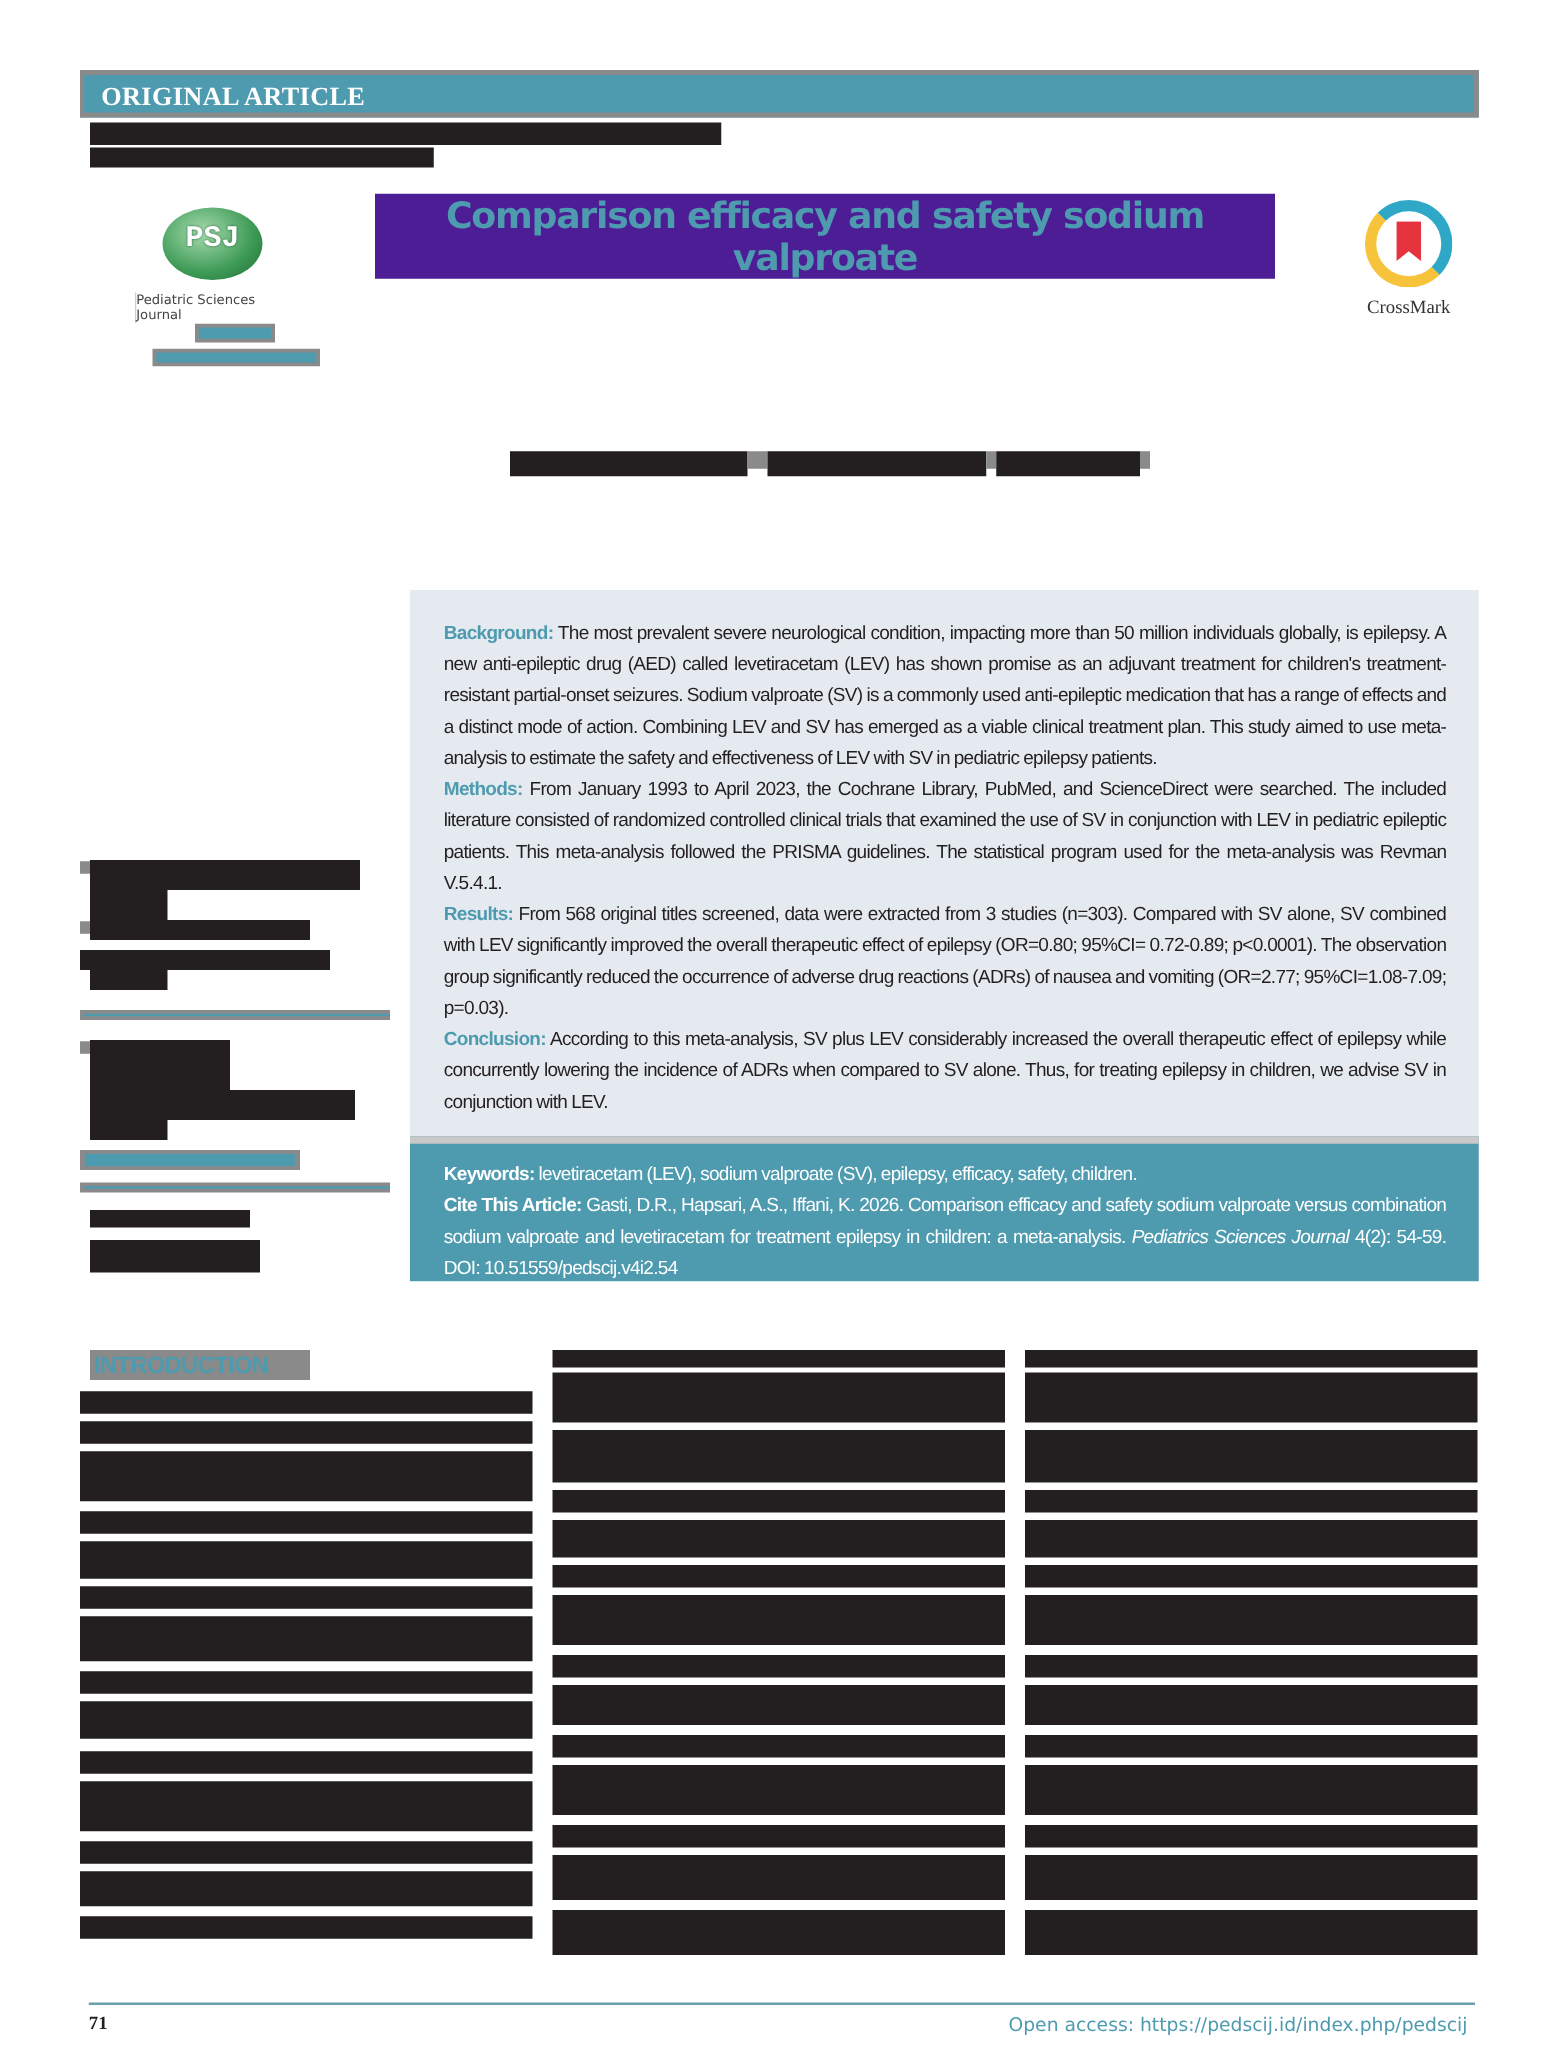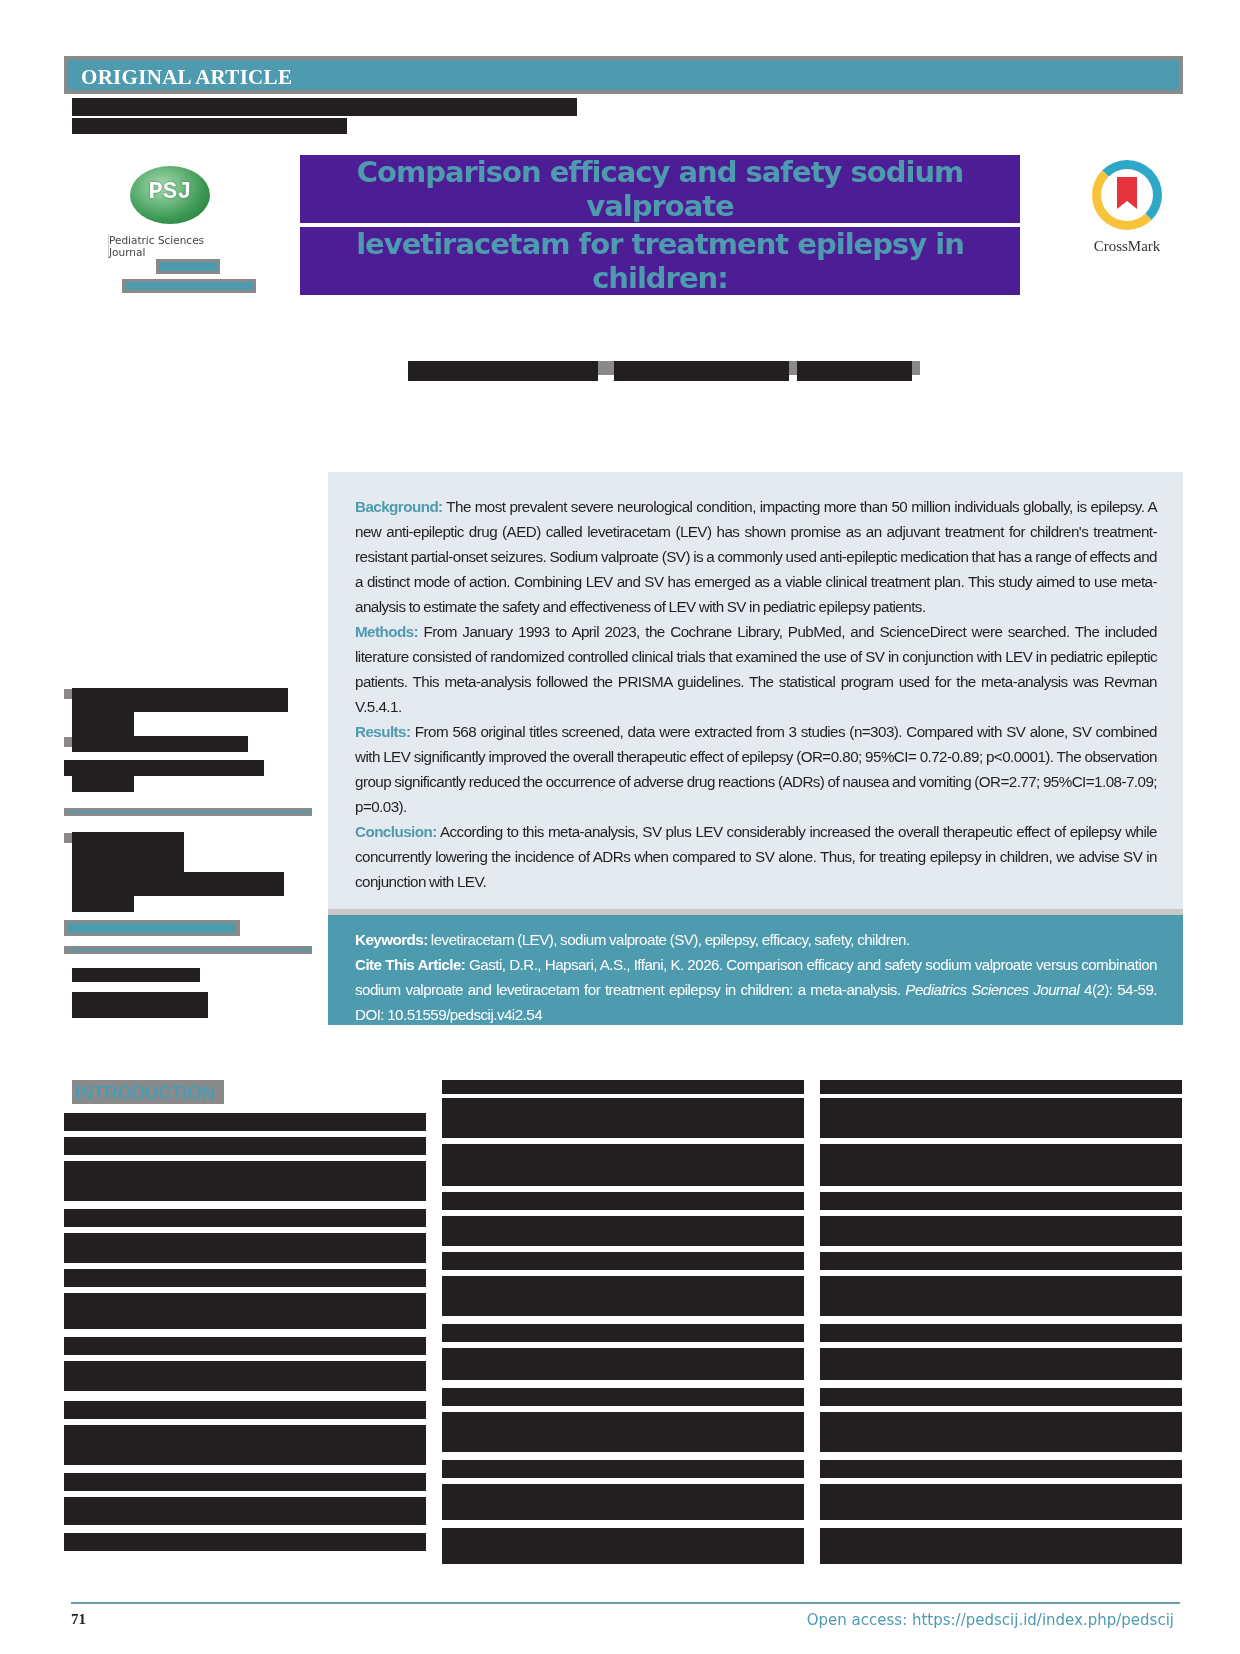--- a/index.html
+++ b/index.html
@@ -58,21 +58,21 @@
   .abs-foot p { font-size: 15.2px; line-height: 25px; text-align: justify; letter-spacing: -0.55px; word-spacing: -0.5px; }
   .abs-foot b { font-weight: bold; }
 
   
   .side-rule { position: absolute; left: 64px; width: 248px; height: 8px; background: #8a8a8a; }
   .side-rule i { position: absolute; left: 3px; right: 0; top: 3px; height: 2px; background: #4e9bb0; }
   .email { position: absolute; left: 64px; top: 920px; width: 176px; height: 16px; background: #8a8a8a; }
   .email i { position: absolute; left: 4px; right: 4px; top: 3px; bottom: 3px; background: #4e9bb0; }
 
   
-  .intro-head { position: absolute; left: 72px; top: 1080px; width: 152px; height: 24px; background: #8a8a8a; }
+  .intro-head { position: absolute; left: 72px; top: 1080px; width: 176px; height: 24px; background: #8a8a8a; }
   .intro-head span { position: absolute; left: 3px; top: 2px; color: #4e9bb0; font-weight: bold; font-size: 19px;
     letter-spacing: -0.5px; }
 
   .col { position: absolute; }
   .col .ln { position: absolute; left: 0; height: 18px; background: #231f20; }
 
   
   .foot-rule { position: absolute; left: 71px; top: 1602px; width: 1109px; height: 2px; background: #6a9fad; }
   .page-num { position: absolute; left: 71px; top: 1611px; font-family: "Liberation Serif", serif;
     font-weight: bold; font-size: 15px; color: #231f20; }
@@ -97,21 +97,20 @@
   <div class="psj-pub1">
       <i></i>
     </div>
   <div class="psj-pub2">
       <i></i>
     </div>
 </div>
 
 <div class="title">
   <div><span class="title-line">Comparison efficacy and safety sodium valproate</span></div>
-  <div><span class="title-line">levetiracetam for treatment epilepsy in children:</span></div>
 </div>
 
 <div class="crossmark">
   <div class="cm-ring"></div>
   <div class="cm-flag"></div>
   <div class="cm-text">CrossMark</div>
 </div>
 
 <div>
   <div class="redact" style="left:408px;top:361px;width:190px;height:20px;"></div>

